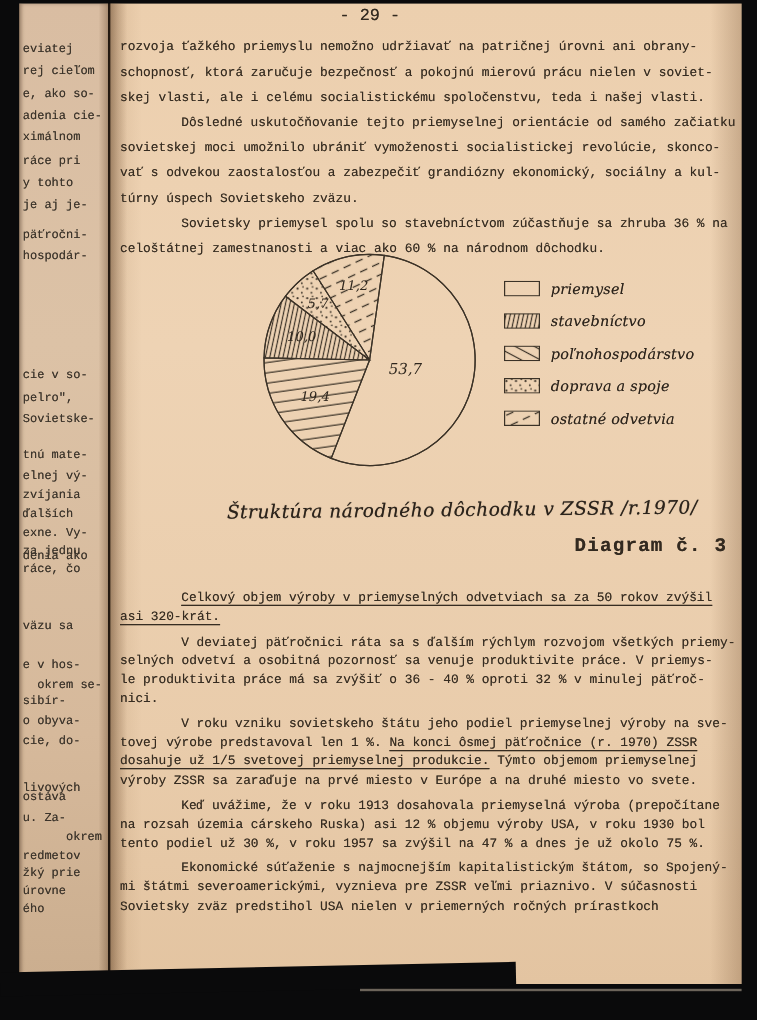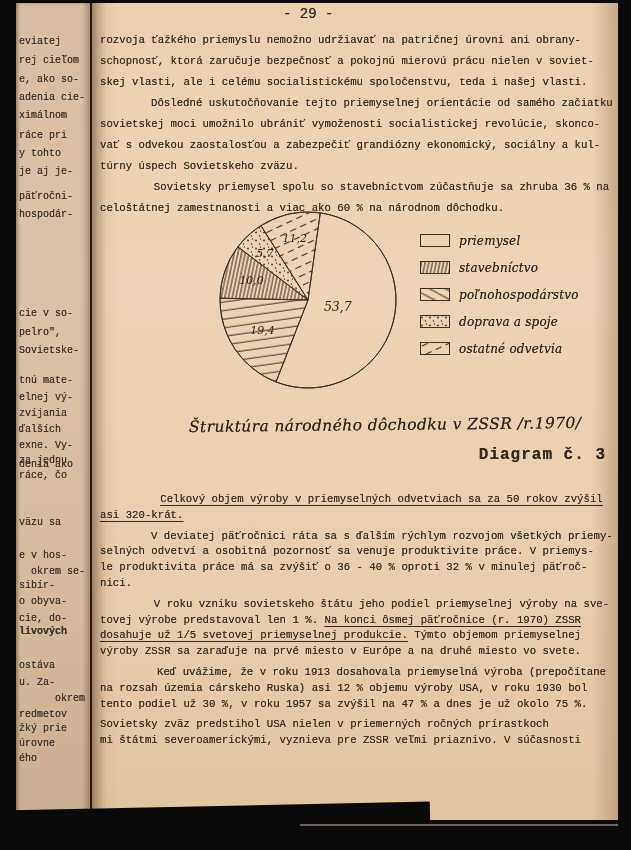--- a/index.html
+++ b/index.html
@@ -41,21 +41,21 @@
   .pageno {
     position:absolute; left:283px; top:6px; z-index:5;
     font-size:14px; color:#332a20; white-space:pre; text-shadow:0 0 .5px rgba(51,42,32,.8);
   }
   .textblock { position:absolute; z-index:5; color:#362c21; text-shadow:0 0 .5px rgba(54,44,33,.65); }
   #top-block   { left:100px; top:30px;  width:512px; font-size:10.7px; line-height:21px; }
   #bottom-block{ left:100px; top:492px; width:512px; font-size:10.7px; line-height:15.8px; }
   #bottom-block .para { margin:0 0 5px 0; }
   .para { margin:0; }
   .tl { white-space:pre; }
-  .tl.indent { padding-left:51px;text-align:center; }
+  .tl.indent { padding-left:51px; }
   .u { text-decoration:underline; text-underline-offset:2.5px; }
   
   #pie-wrap { position:absolute; left:198px; top:190px; z-index:5; }
   .pie-label {
     font-family:"DejaVu Serif","Liberation Serif",serif; font-style:italic;
     font-size:11px; fill:#2f271e;
   }
   .pie-label.big { font-size:12.5px; }
   
   #legend { position:absolute; left:420px; top:234px; z-index:5; }
@@ -103,21 +103,21 @@
       <div class="frag" style="top: 437px;">exne. Vy-</div>
       <div class="frag" style="top: 452px;">za jednu</div>
       <div class="frag" style="top: 467px;">ráce, čo</div>
       <div class="frag" style="top: 456px;">denia ako</div>
       <div class="frag" style="top: 514px;">väzu sa</div>
       <div class="frag" style="top: 547px;">e v hos-</div>
       <div class="frag" style="top: 563px; margin-left: 12px;">okrem se-</div>
       <div class="frag" style="top: 577px;">sibír-</div>
       <div class="frag" style="top: 593px;">o obyva-</div>
       <div class="frag" style="top: 610px;">cie, do-</div>
-      <div class="frag" style="top: 623px; font-weight: bold;">livových</div>
+      <div class="frag" style="top: 649px;">livových</div>
       <div class="frag" style="top: 657px;">ostáva</div>
       <div class="frag" style="top: 674px;">u. Za-</div>
       <div class="frag" style="top: 690px; margin-left: 36px;">okrem</div>
       <div class="frag" style="top: 706px;">redmetov</div>
       <div class="frag" style="top: 720px;">žký prie</div>
       <div class="frag" style="top: 735px;">úrovne</div>
       <div class="frag" style="top: 750px;">ého</div>
     </div>
 
   <div class="page-main"></div>
@@ -236,18 +236,19 @@
         <div class="tl"><span>tovej výrobe predstavoval len 1 %. </span><span class="u">Na konci ôsmej päťročnice (r. 1970) ZSSR</span></div>
         <div class="tl"><span class="u">dosahuje už 1/5 svetovej priemyselnej produkcie.</span><span> Týmto objemom priemyselnej</span></div>
         <div class="tl"><span>výroby ZSSR sa zaraďuje na prvé miesto v Európe a na druhé miesto vo svete.</span></div>
       </div>
       <div class="para">
         <div class="tl indent"><span>Keď uvážime, že v roku 1913 dosahovala priemyselná výroba (prepočítane</span></div>
         <div class="tl"><span>na rozsah územia cárskeho Ruska) asi 12 % objemu výroby USA, v roku 1930 bol</span></div>
         <div class="tl"><span>tento podiel už 30 %, v roku 1957 sa zvýšil na 47 % a dnes je už okolo 75 %.</span></div>
       </div>
       <div class="para">
+        <div class="tl indent"><span>Ekonomické súťaženie s najmocnejším kapitalistickým štátom, so Spojený-</span></div>
+        <div class="tl"><span>mi štátmi severoamerickými, vyznieva pre ZSSR veľmi priaznivo. V súčasnosti</span></div>
         <div class="tl"><span>Sovietsky zväz predstihol USA nielen v priemerných ročných prírastkoch</span></div>
-        <div class="tl"><span>mi štátmi severoamerickými, vyznieva pre ZSSR veľmi priaznivo. V súčasnosti</span></div>
       </div>
     </div>
 
 </div>
 
 </body></html>

